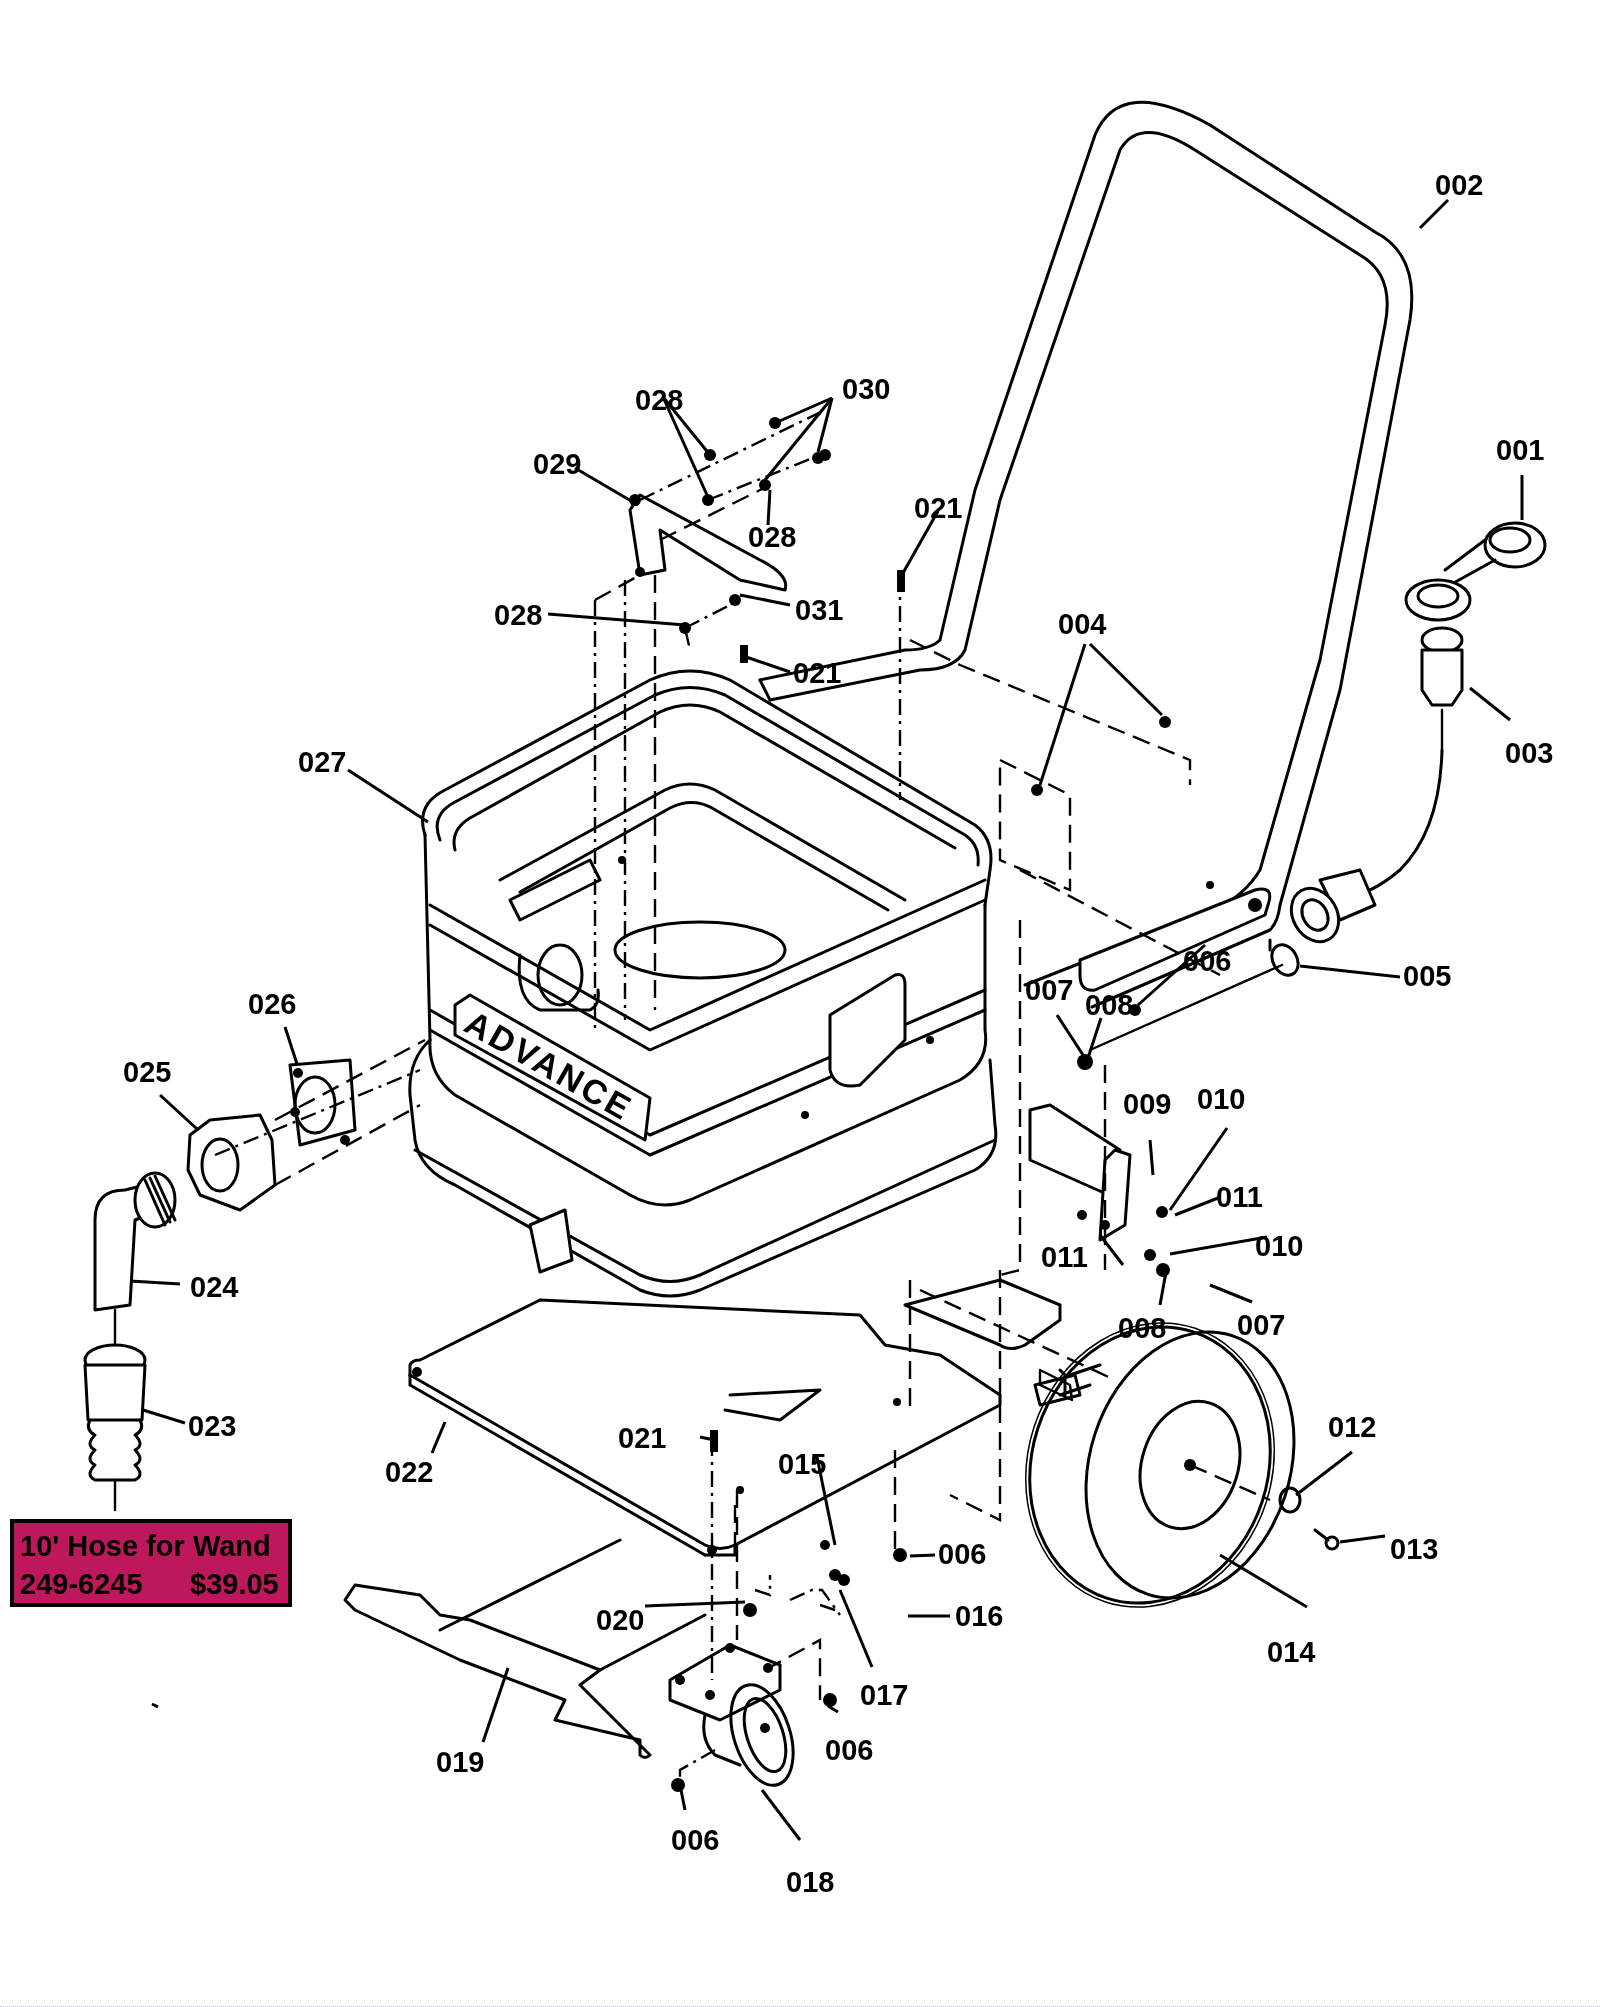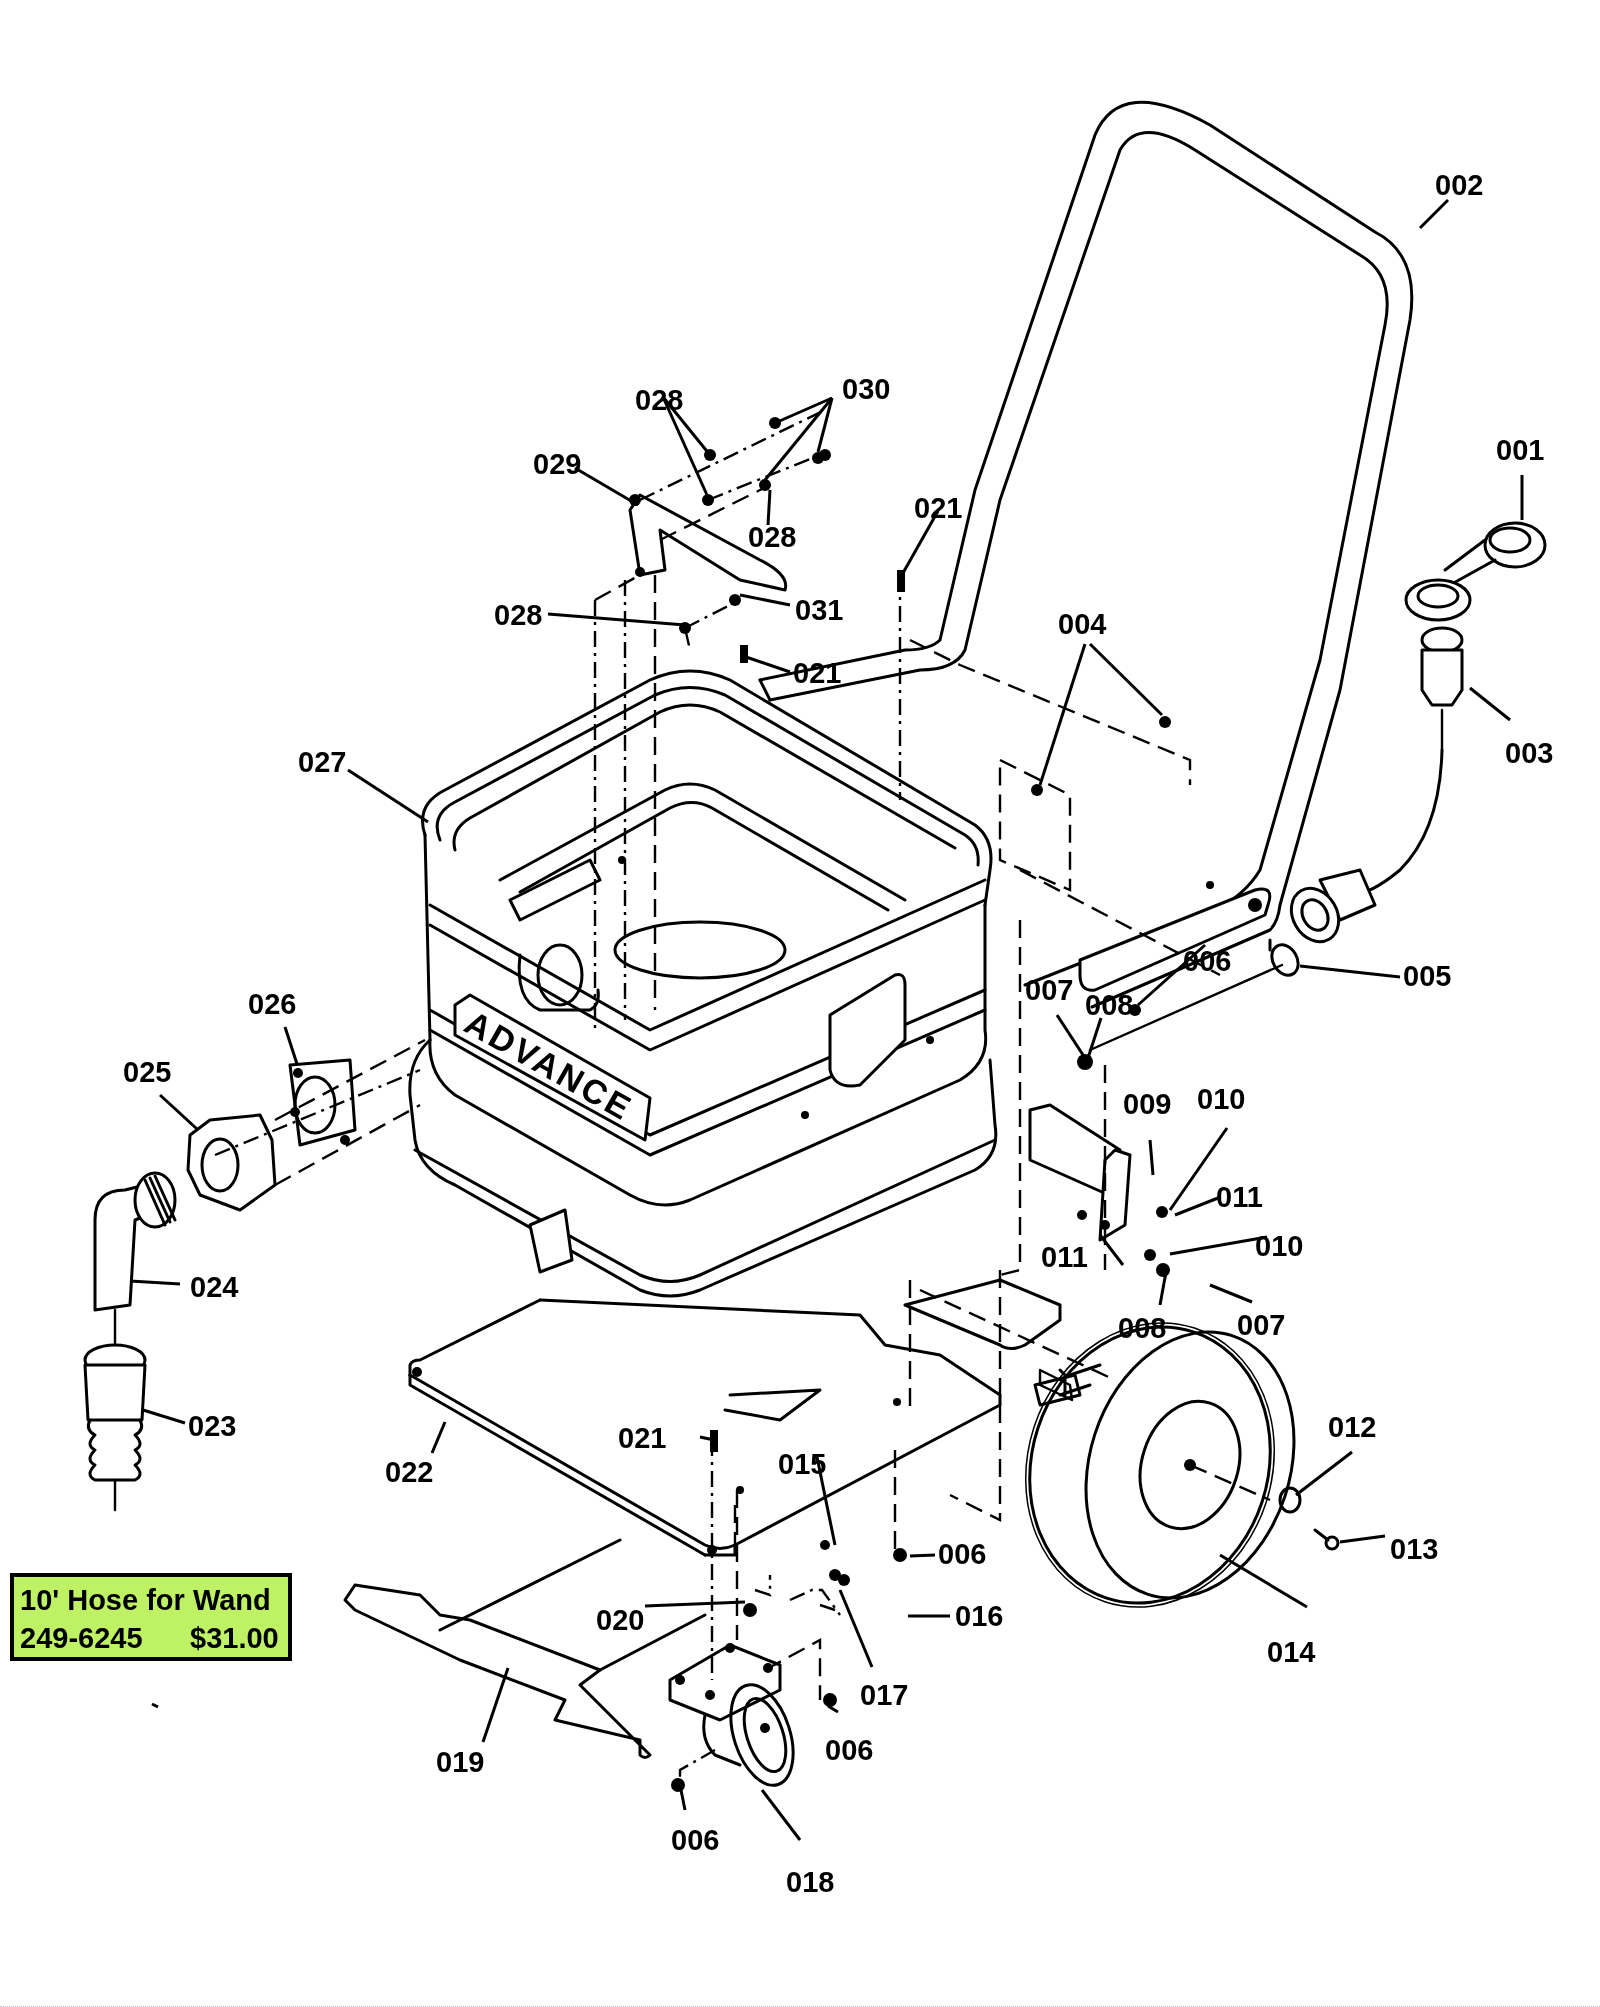--- a/index.html
+++ b/index.html
@@ -6,21 +6,21 @@
   body { width:1600px; height:2007px; position:relative; overflow:hidden; font-family:"Liberation Sans", sans-serif; }
   #diagram { position:absolute; left:0; top:0; width:1600px; height:2007px; }
   .lbl { font-family:"Liberation Sans", sans-serif; font-weight:bold; font-size:29px; fill:#000; }
   .ln { stroke:#000; stroke-width:3; fill:none; stroke-linecap:round; stroke-linejoin:round; }
   .thin { stroke:#000; stroke-width:2.4; fill:none; stroke-linecap:round; stroke-linejoin:round; }
   .dash { stroke:#000; stroke-width:2.4; fill:none; stroke-dasharray:18 9; }
   .dashdot { stroke:#000; stroke-width:2.4; fill:none; stroke-dasharray:16 6 3 6; }
   .lead { stroke:#000; stroke-width:3; fill:none; }
   .dot { fill:#000; }
   .wfill { fill:#fff; stroke:#000; stroke-width:3; stroke-linejoin:round; }
-  #price-box { position:absolute; left:10px; top:1573px; width:282px; height:88px; border:4px solid #000; box-sizing:border-box; background:#bef264; padding:4px 0 0 6px; }
+  #price-box { position:absolute; left:10px; top:1519px; width:282px; height:88px; border:4px solid #000; box-sizing:border-box; background:#be185d; padding:4px 0 0 6px; }
   #price-box .row { font-family:"Liberation Sans", sans-serif; font-weight:bold; font-size:29px; line-height:38px; color:#000; white-space:nowrap; }
   #price-box .pn { display:inline-block; width:170px; }
   #bottom-rule { position:absolute; left:0; bottom:0; width:1600px; height:1px; border-bottom:1px dotted #c8c0d8; }
 </style>
 </head>
 <body>
 
 <svg id="diagram" viewBox="0 0 1600 2007" xmlns="http://www.w3.org/2000/svg">
 
   <g>
@@ -316,16 +316,16 @@
     <text class="lbl" x="748" y="547">028</text>
     <text class="lbl" x="494" y="625">028</text>
     <text class="lbl" x="533" y="474">029</text>
     <text class="lbl" x="842" y="399">030</text>
     <text class="lbl" x="795" y="620">031</text>
   </g>
 </svg>
 
 <div id="price-box">
   <div class="row">10' Hose for Wand</div>
-  <div class="row"><span class="pn">249-6245</span><span>$31.00</span></div>
+  <div class="row"><span class="pn">249-6245</span><span>$39.05</span></div>
 </div>
 
 <div id="bottom-rule"></div>
 
 </body></html>

